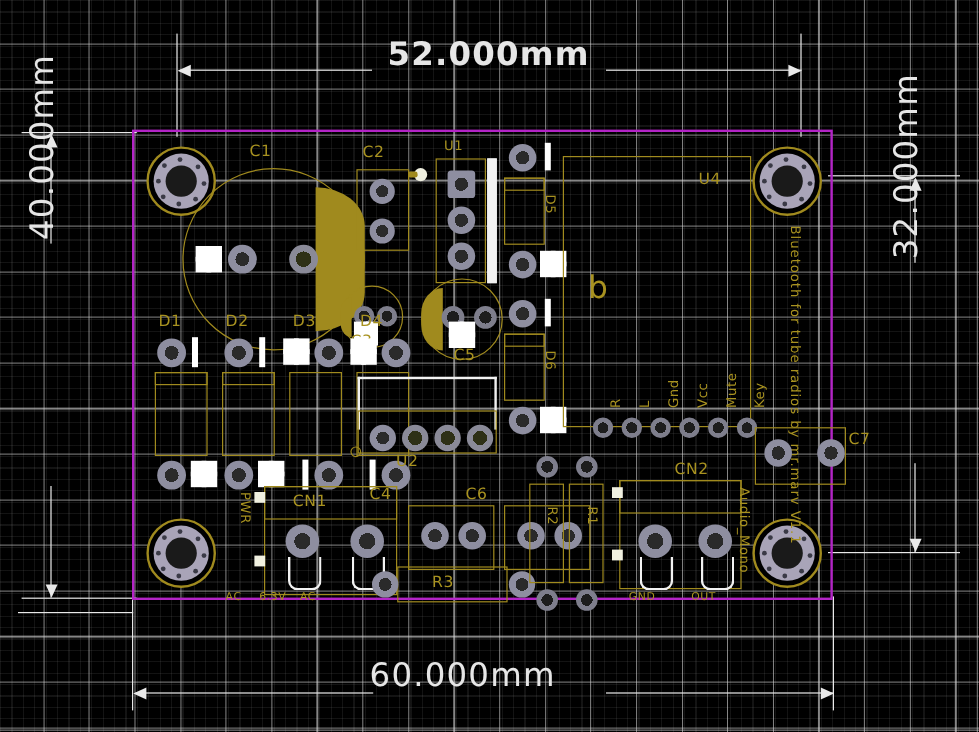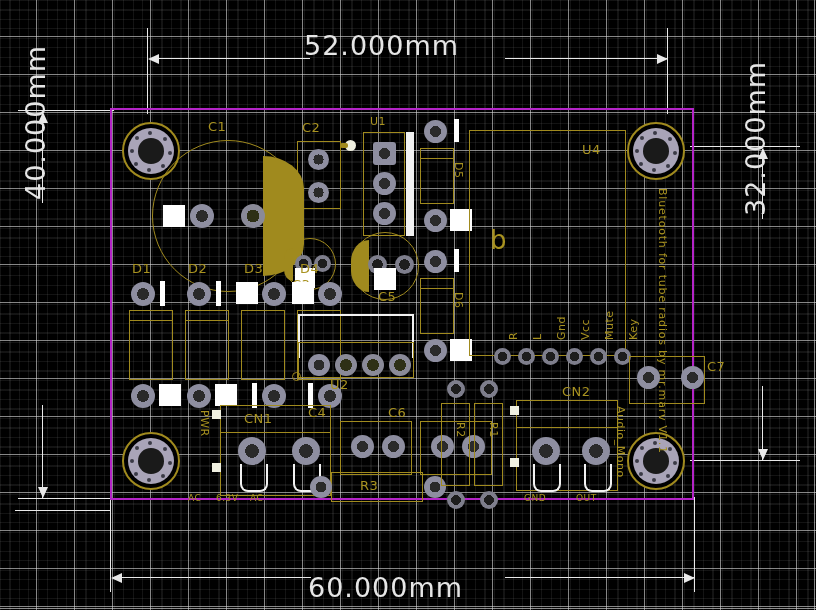--- a/index.html
+++ b/index.html
@@ -74,31 +74,31 @@
   <div class="grid-fine"></div>
   <div class="grid-main"></div>
 
   <div>
     <div class="dim-line" style="left:147px;top:28px;width:1px;height:86px;"></div>
     <div class="dim-line" style="left:667px;top:28px;width:1px;height:86px;"></div>
     <div class="dim-line" style="left:150px;top:58px;width:160px;height:1px;"></div>
     <div class="dim-line" style="left:505px;top:58px;width:163px;height:1px;"></div>
     <div class="arrow ar-l" style="left:148px;top:54px;"></div>
     <div class="arrow ar-r" style="left:657px;top:54px;"></div>
-    <div class="dim-txt" style="left:304px;top:30px;">52.000mm</div>
+    <div class="dim-txt" style="left:323px;top:30px;font-weight:bold;">52.000mm</div>
   </div>
 
   <div>
     <div class="dim-line" style="left:110px;top:497px;width:1px;height:95px;"></div>
     <div class="dim-line" style="left:694px;top:497px;width:1px;height:95px;"></div>
     <div class="dim-line" style="left:113px;top:577px;width:198px;height:1px;"></div>
     <div class="dim-line" style="left:505px;top:577px;width:190px;height:1px;"></div>
     <div class="arrow ar-l" style="left:111px;top:573px;"></div>
     <div class="arrow ar-r" style="left:684px;top:573px;"></div>
-    <div class="dim-txt" style="left:308px;top:572px;">60.000mm</div>
+    <div class="dim-txt" style="left:308px;top:548px;">60.000mm</div>
     <div class="dim-line" style="left:15px;top:510px;width:96px;height:1px;"></div>
   </div>
 
   <div>
     <div class="dim-line" style="left:18px;top:110px;width:96px;height:1px;"></div>
     <div class="dim-line" style="left:18px;top:498px;width:96px;height:1px;"></div>
     <div class="dim-line" style="left:42px;top:113px;width:1px;height:90px;"></div>
     <div class="dim-line" style="left:42px;top:405px;width:1px;height:93px;"></div>
     <div class="arrow ar-u" style="left:38px;top:112px;"></div>
     <div class="arrow ar-d" style="left:38px;top:487px;"></div>

